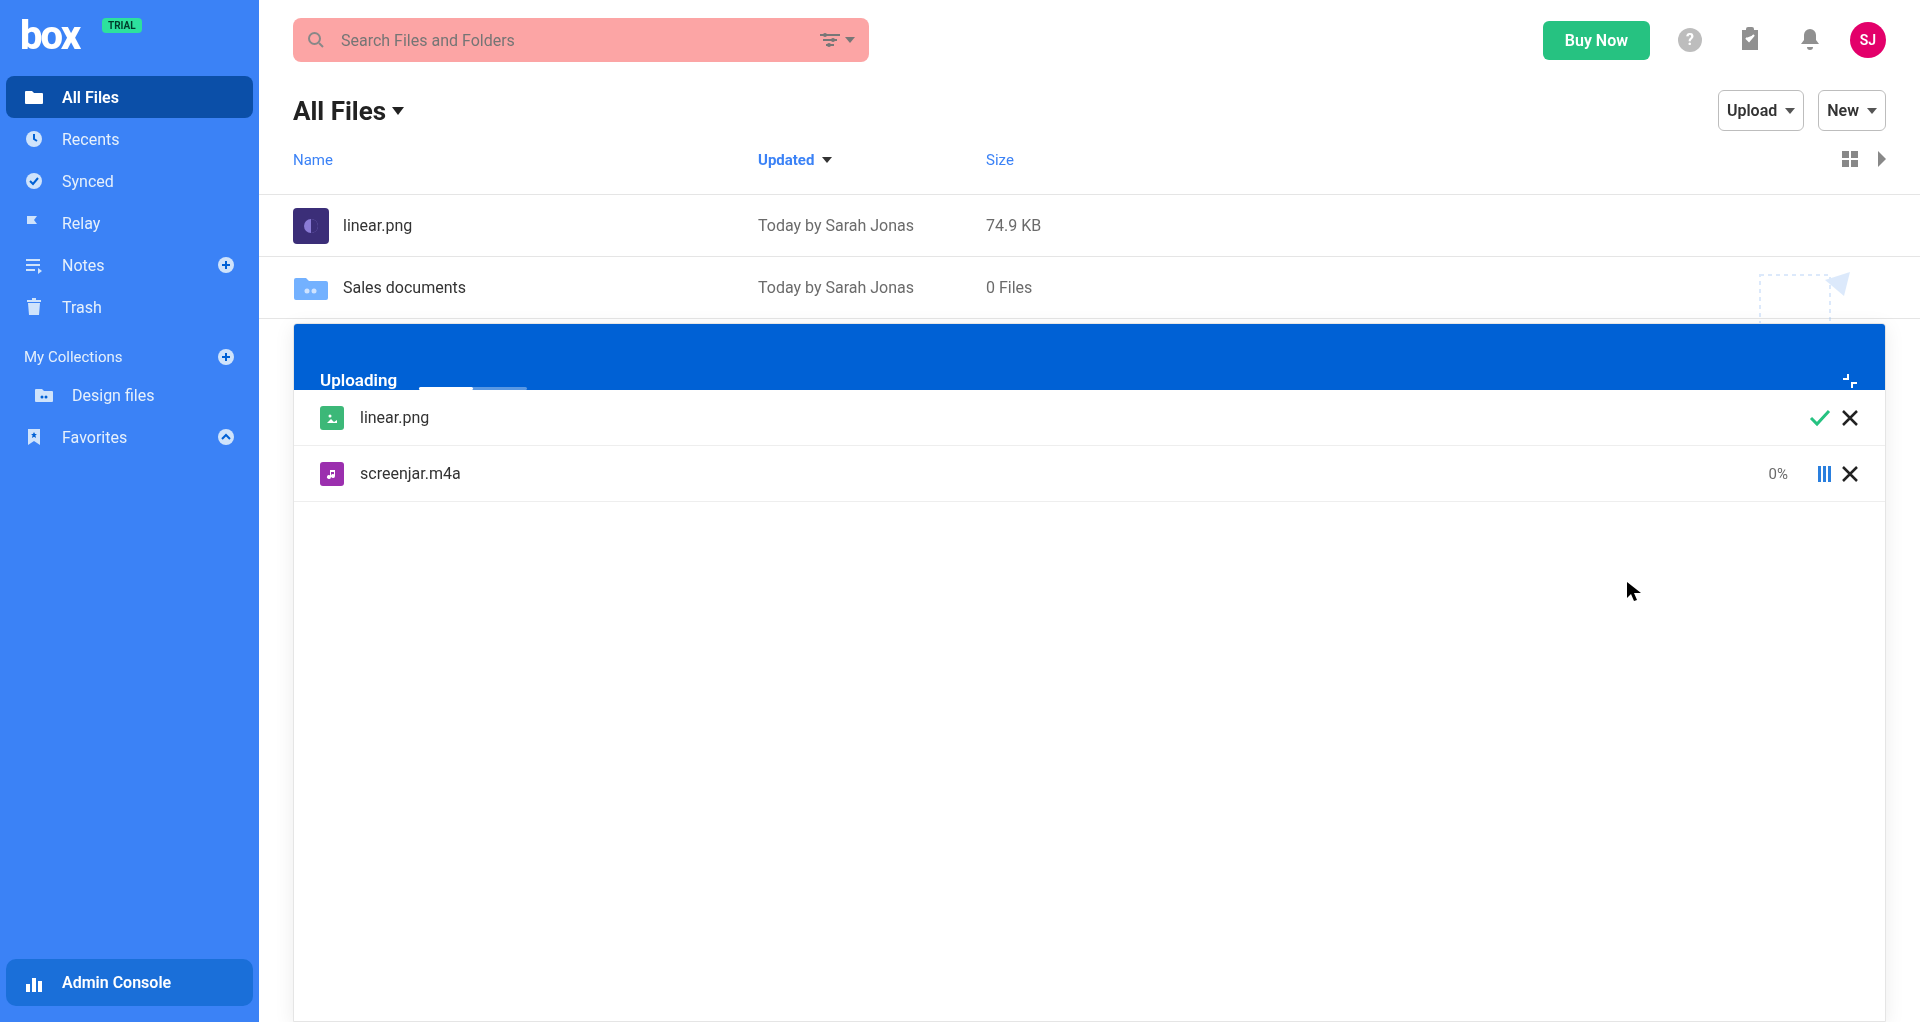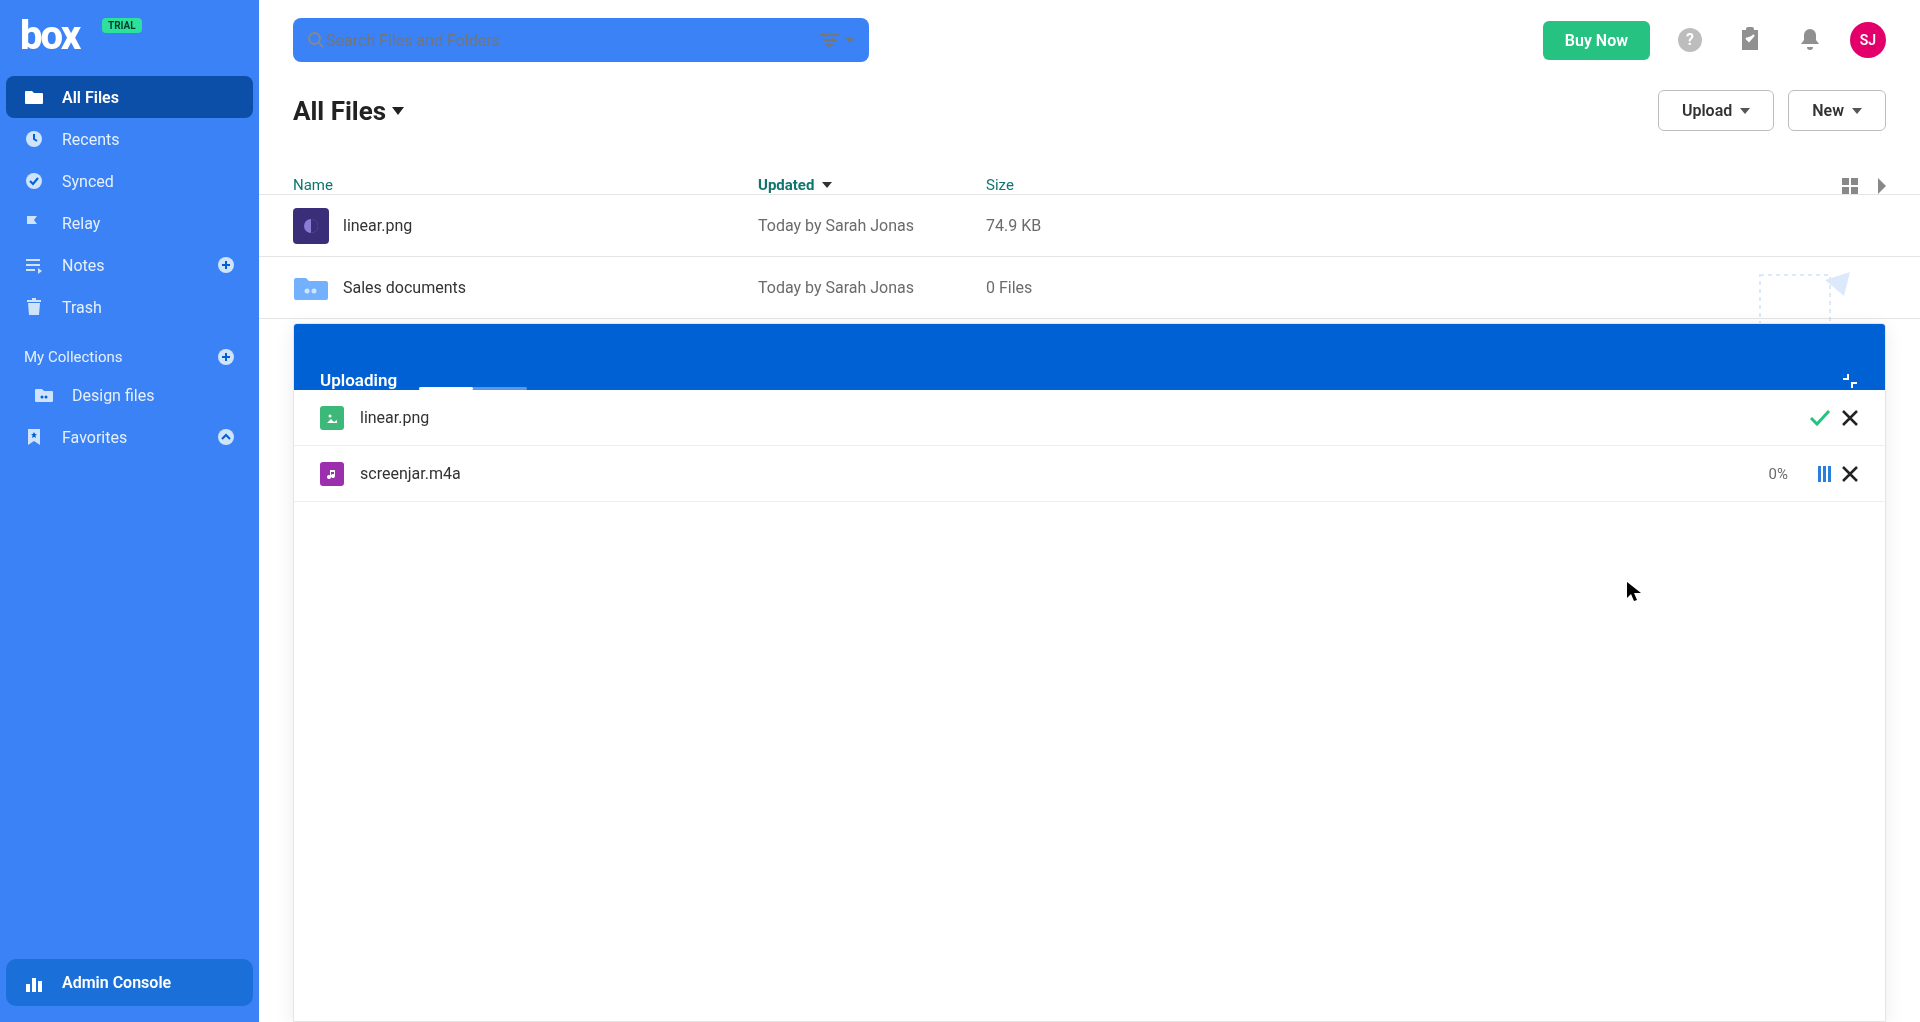--- a/index.html
+++ b/index.html
@@ -16,33 +16,33 @@
 .nav-item.active { background: #0b4fa8; color: #fff; font-weight: 600; }
 .nav-item .nicon { width: 20px; height: 20px; display:flex; align-items:center; justify-content:center; }
 .nav-item .trail { margin-left: auto; }
 .section-label { display:flex; align-items:center; padding: 20px 18px 8px 18px; font-size: 15px; color:#e6f0fb;justify-content:space-between; }
 .section-label .trail { margin-left:auto; }
 .admin-btn { margin-top: auto; margin-bottom: 6px; background: #1a6fd9; border-radius: 10px; padding: 14px 18px; display:flex; align-items:center; gap: 18px; font-size: 16px; font-weight:600; cursor:pointer; }
 
 
 .main { flex:1; display:flex; flex-direction:column; position:relative; }
 .topbar { display:flex; align-items:center; padding: 18px 34px 10px 34px; gap: 20px; }
-.search { flex: 0 0 576px; height: 44px; background:#3b82f6; border-radius: 8px; display:flex; align-items:center; padding: 0 14px; color:#767676; gap: 1px; }
+.search { flex: 0 0 576px; height: 44px; background:#fca5a5; border-radius: 8px; display:flex; align-items:center; padding: 0 14px; color:#767676; gap: 16px; }
 .search input { flex:1; border:none; background:transparent; font-size:16px; outline:none; color:#333; }
 .search .filter-icon { display:flex; align-items:center; gap:4px; color:#767676; }
 .buy-btn { margin-left:auto; background:#26c281; color:#fff; font-weight:600; border:none; border-radius:6px; padding: 10px 22px; font-size:16px; cursor:pointer; }
 .icon-btn { width:40px; height:40px; display:flex; align-items:center; justify-content:center; color:#909090; cursor:pointer; border-radius:50%; }
 .avatar { width:36px; height:36px; border-radius:50%; background:#e3006a; color:#fff; display:flex; align-items:center; justify-content:center; font-weight:600; font-size:14px; cursor:pointer; }
 
 .page-header { display:flex; align-items:center; padding: 18px 34px 20px 34px; }
 .page-title { font-size:26px; font-weight:700; color:#222; display:flex; align-items:center; gap:6px; }
 .spacer { flex:1; }
-.outline-btn { border:1px solid #bdbdbd; background:#fff; border-radius:6px; padding: 10px 23px; font-size:16px; font-weight:600; color:#333; display:flex; align-items:center; gap:8px; cursor:pointer; margin-left:14px; }
-
-.table-head { display:flex; align-items:flex-end; padding: 0 34px; height: 44px; border-bottom:1px solid #e5e5e5; color:#0f766e; font-size:15px; }
+.outline-btn { border:1px solid #bdbdbd; background:#fff; border-radius:6px; padding: 10px 8px; font-size:16px; font-weight:600; color:#333; display:flex; align-items:center; gap:8px; cursor:pointer; margin-left:14px; }
+
+.table-head { display:flex; align-items:flex-start; padding: 0 34px; height: 44px; border-bottom:1px solid #e5e5e5; color:#3b82f6; font-size:15px; }
 .col-name { flex: 0 0 465px; }
 .col-updated { flex: 0 0 228px; font-weight:700; display:flex; align-items:center; gap:8px; }
 .col-size { flex: 0 0 150px; }
 .col-actions { margin-left:auto; display:flex; align-items:center; gap:18px; color:#888; }
 
 .row { display:flex; align-items:center; padding: 0 34px; height: 62px; border-bottom:1px solid #e5e5e5; font-size:16px; color:#333; }
 .row .ficon { width:36px; height:36px; border-radius:4px; margin-right: 14px; display:flex; align-items:center; justify-content:center; }
 .row .fname { flex: 0 0 415px; }
 .row .fupdated { flex: 0 0 228px; color:#6b6b6b; }
 .row .fsize { flex: 0 0 150px; color:#6b6b6b; }

